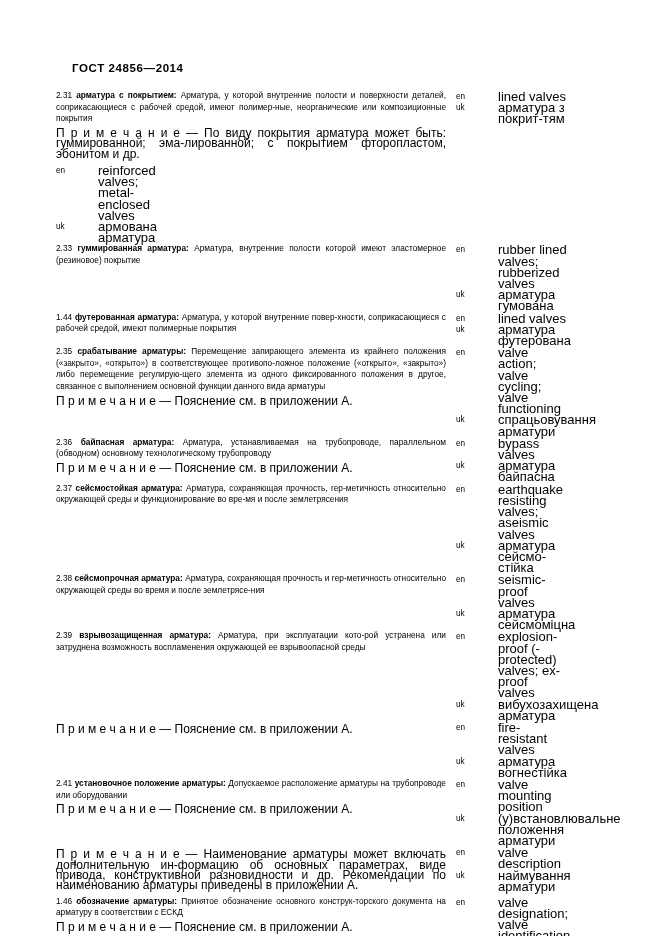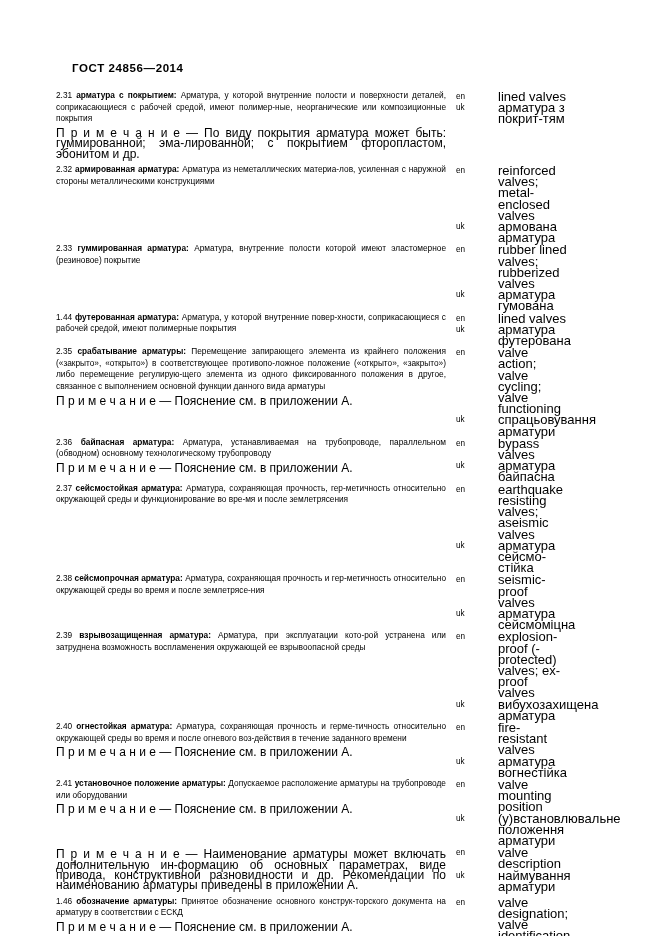--- a/index.html
+++ b/index.html
@@ -112,23 +112,20 @@
             <div class="trans-lang">en</div>
             <div class="trans-text">lined valves</div>
           </div>
           <div class="trans-row">
             <div class="trans-lang">uk</div>
             <div class="trans-text">арматура з покрит-тям</div>
           </div>
         </div>
       </div>
       <div class="entry">
-        <div class="entry-main">
-          <p class="term"><span class="num">2.32</span> <span class="name">армированная арматура:</span> <span class="def">Арматура из неметаллических материа-лов, усиленная с наружной стороны металлическими конструкциями</span></p>
-        </div>
         <div class="entry-trans">
           <div class="trans-row">
             <div class="trans-lang">en</div>
             <div class="trans-text">reinforced valves; metal-enclosed valves</div>
           </div>
           <div class="trans-row">
             <div class="trans-lang">uk</div>
             <div class="trans-text">армована арматура</div>
           </div>
         </div>
@@ -235,21 +232,20 @@
             <div class="trans-text">explosion-proof (-protected) valves; ex-proof valves</div>
           </div>
           <div class="trans-row">
             <div class="trans-lang">uk</div>
             <div class="trans-text">вибухозахищена арматура</div>
           </div>
         </div>
       </div>
       <div class="entry">
         <div class="entry-main">
-          <p class="term"><span class="num">2.40</span> <span class="name">огнестойкая арматура:</span> <span class="def">Арматура, сохраняющая прочность и герме-тичность относительно окружающей среды во время и после огневого воз-действия в течение заданного времени</span></p>
           <p class="note">П р и м е ч а н и е — Пояснение см. в приложении А.</p>
         </div>
         <div class="entry-trans">
           <div class="trans-row">
             <div class="trans-lang">en</div>
             <div class="trans-text">fire-resistant valves</div>
           </div>
           <div class="trans-row">
             <div class="trans-lang">uk</div>
             <div class="trans-text">арматура вогнестійка</div>

